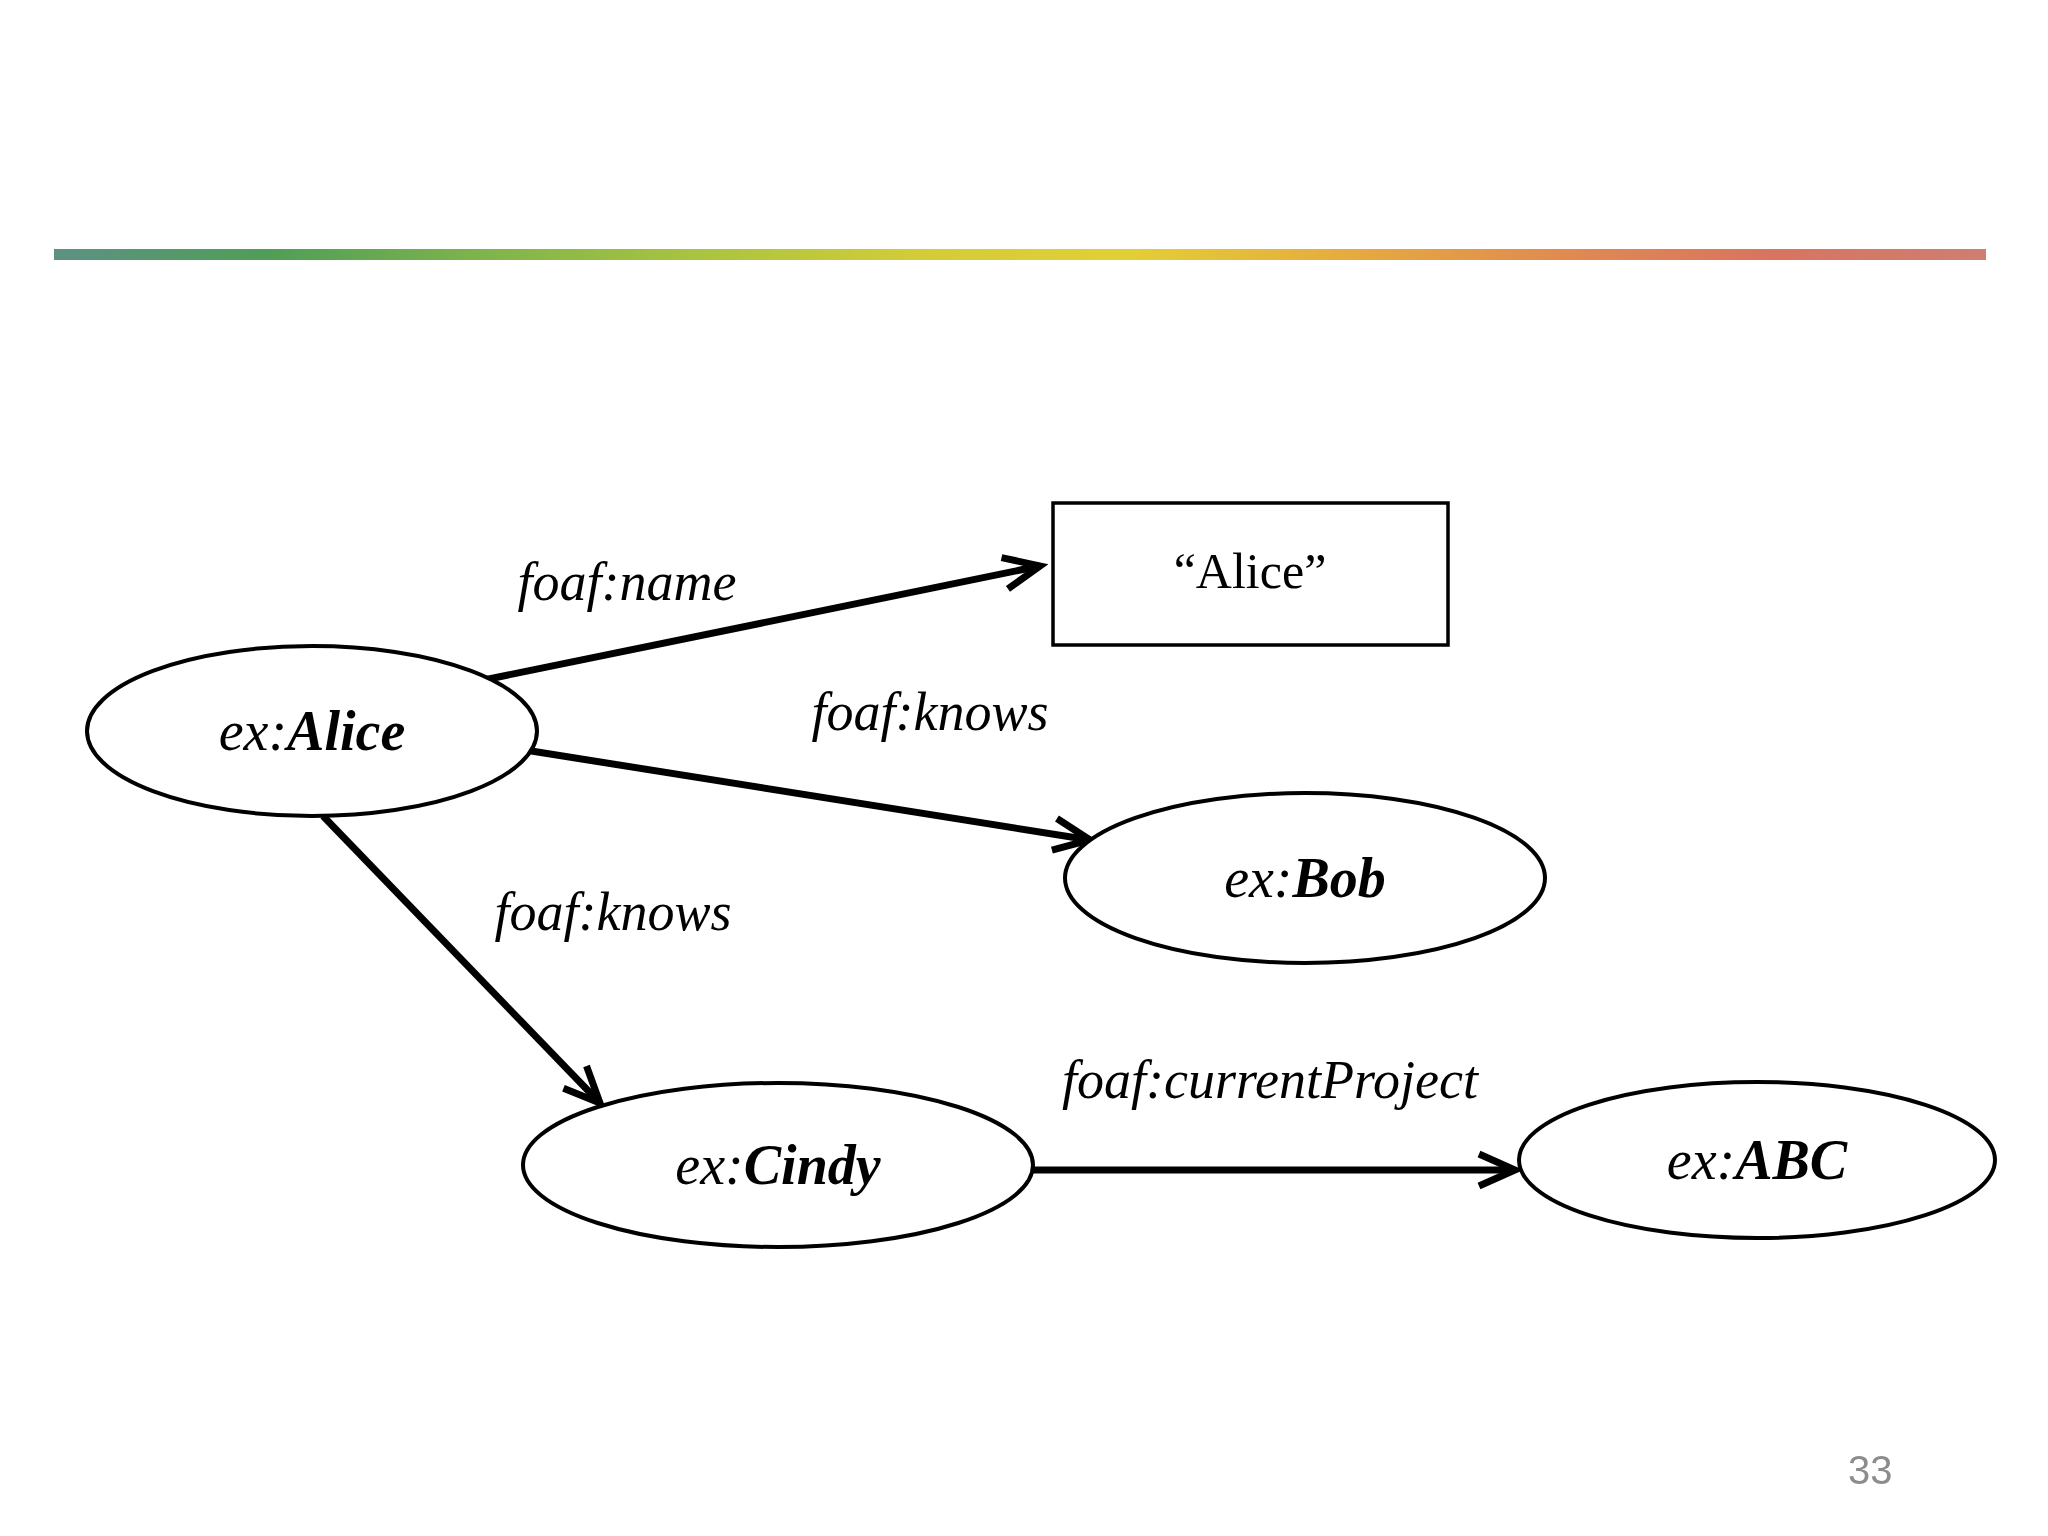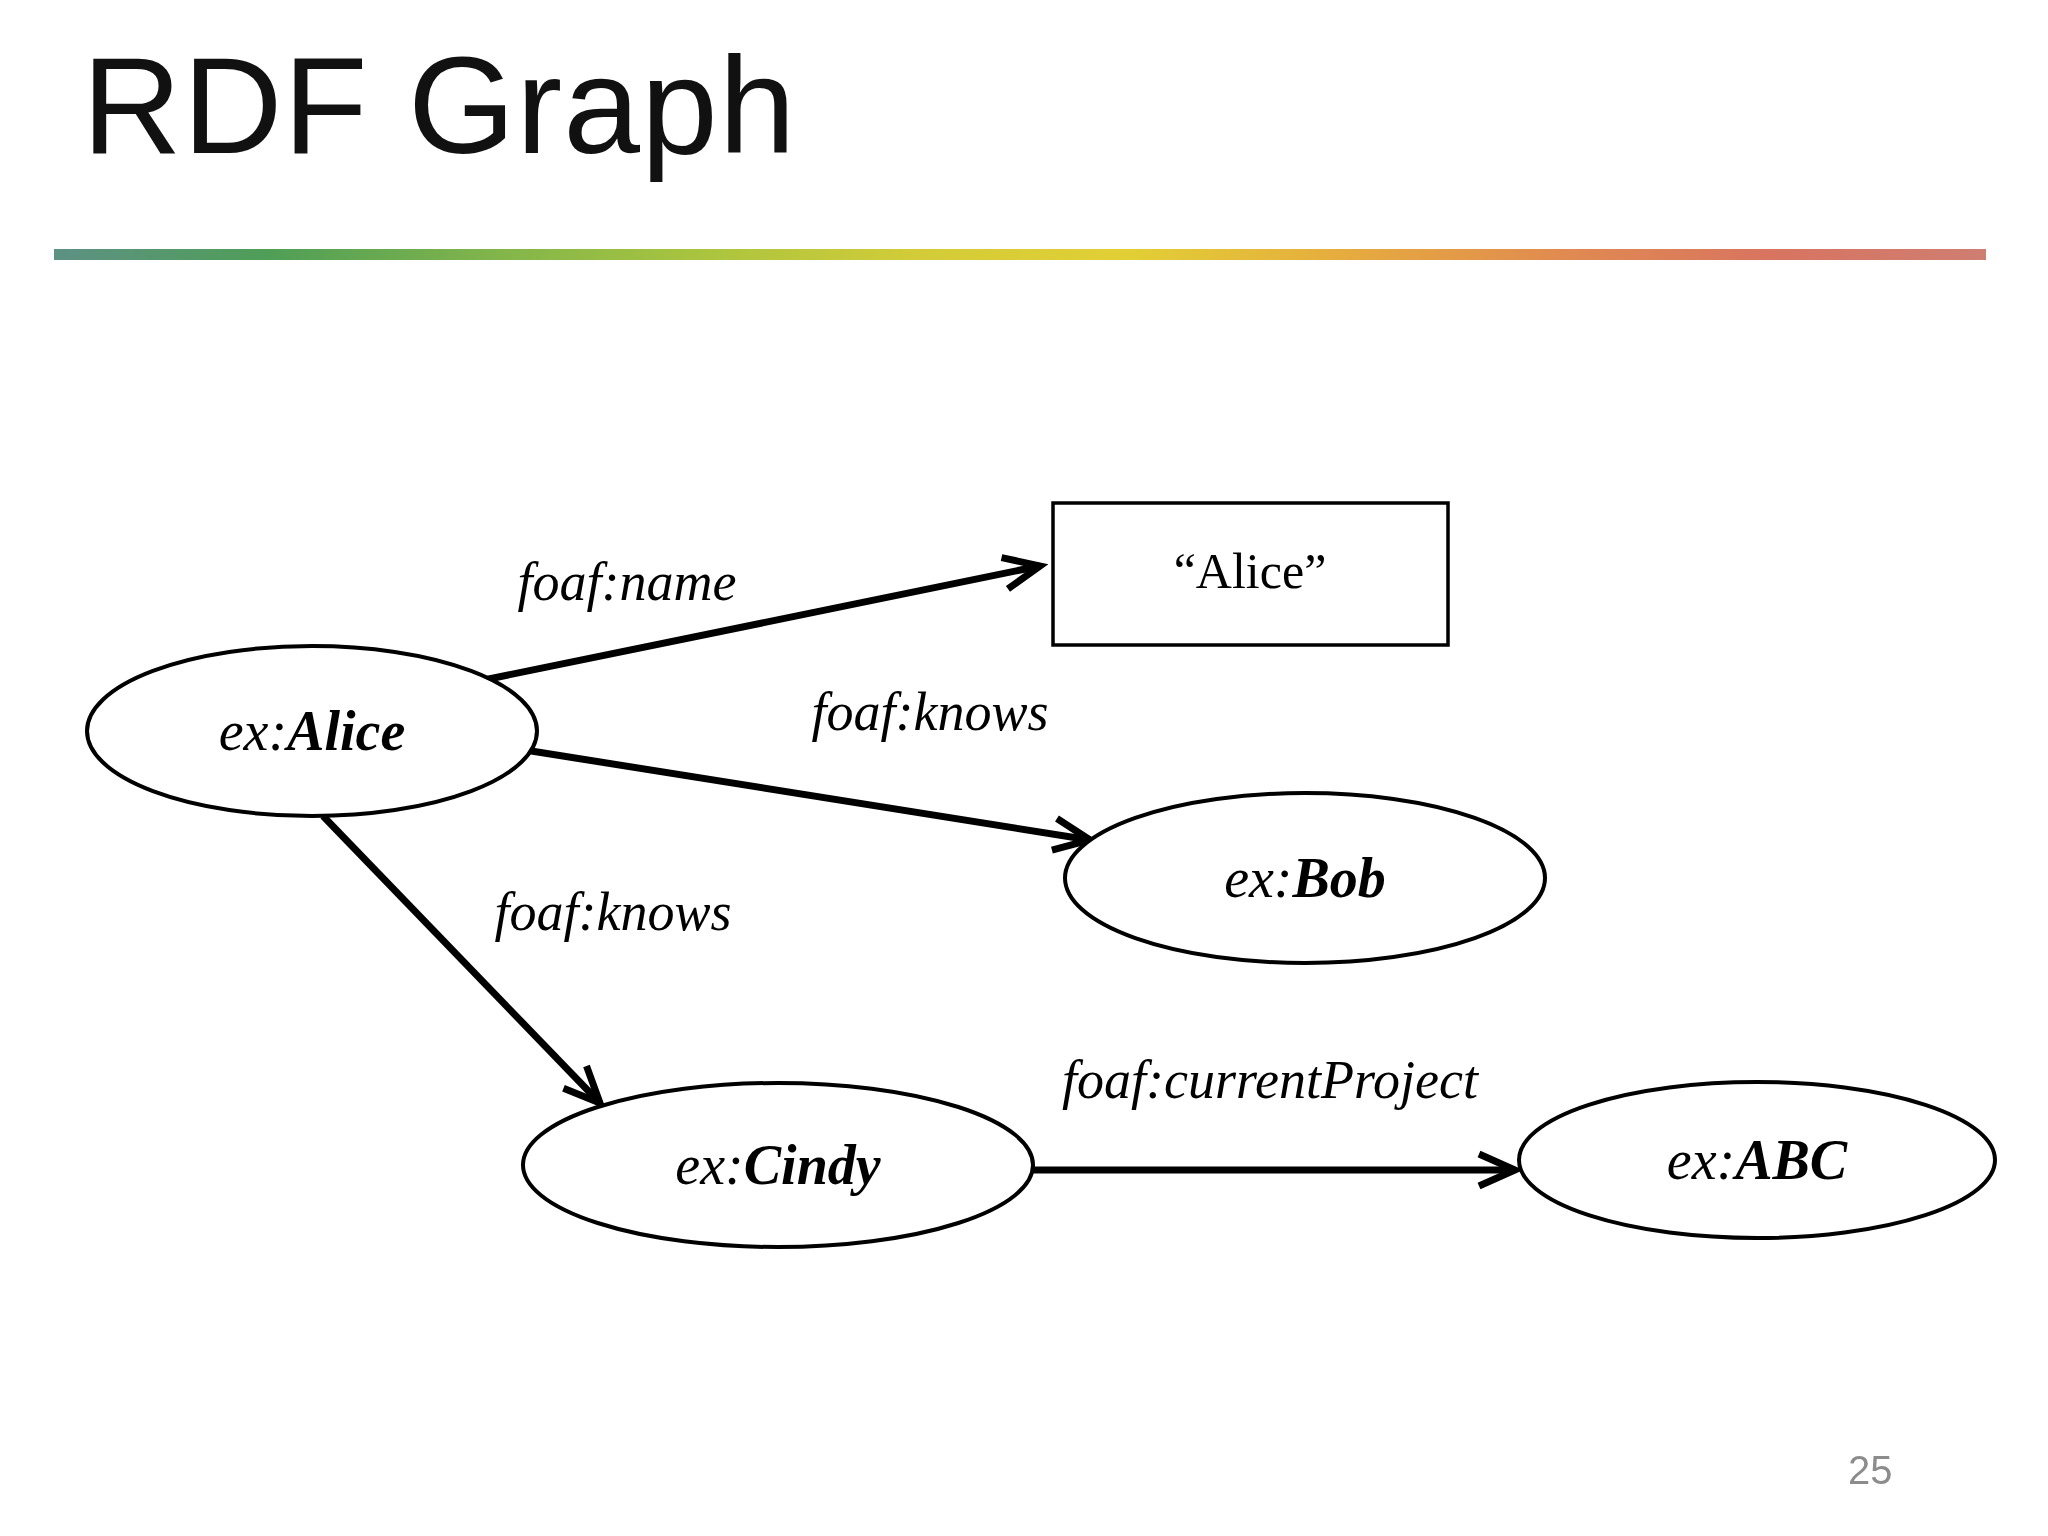--- a/index.html
+++ b/index.html
@@ -83,21 +83,20 @@
     font-family: "Liberation Sans", sans-serif;
     font-size: 40px;
     color: #8c8c8c;
   }
 </style>
 </head>
 <body>
 
 <div class="slide">
 
-  <h1 class="slide-title">RDF Graph</h1>
 
   <div class="divider" style="background: linear-gradient(90deg, rgb(93, 145, 132), rgb(79, 158, 87), rgb(127, 180, 75), rgb(169, 196, 63), rgb(210, 204, 56), rgb(226, 207, 53), rgb(230, 172, 62), rgb(225, 139, 80), rgb(216, 116, 96), rgb(207, 126, 114));"></div>
 
   <svg class="diagram" width="2048" height="1536" viewBox="0 0 2048 1536" xmlns="http://www.w3.org/2000/svg">
     <defs>
       <marker id="arrowhead" markerUnits="userSpaceOnUse" markerWidth="48" markerHeight="44" refX="40" refY="20" orient="auto">
         <path d="M4,4 L40,20 L4,36" fill="none" stroke="#000000" stroke-width="7"></path>
       </marker>
     </defs>
 
@@ -117,15 +116,15 @@
     <text class="node-label" x="778" y="1184" text-anchor="middle"><tspan>ex:</tspan><tspan class="name">Cindy</tspan></text>
     <text class="node-label" x="1757" y="1179" text-anchor="middle"><tspan>ex:</tspan><tspan class="name">ABC</tspan></text>
     <text class="literal-label" x="1250" y="588" text-anchor="middle">“Alice”</text>
 
     <text class="edge-label" x="627" y="600" text-anchor="middle">foaf:name</text>
     <text class="edge-label" x="930" y="730" text-anchor="middle">foaf:knows</text>
     <text class="edge-label" x="613" y="930" text-anchor="middle">foaf:knows</text>
     <text class="edge-label" x="1270" y="1098" text-anchor="middle">foaf:currentProject</text>
   </svg>
 
-  <div class="page-number">25</div>
+  <div class="page-number">33</div>
 
 </div>
 
 </body></html>

